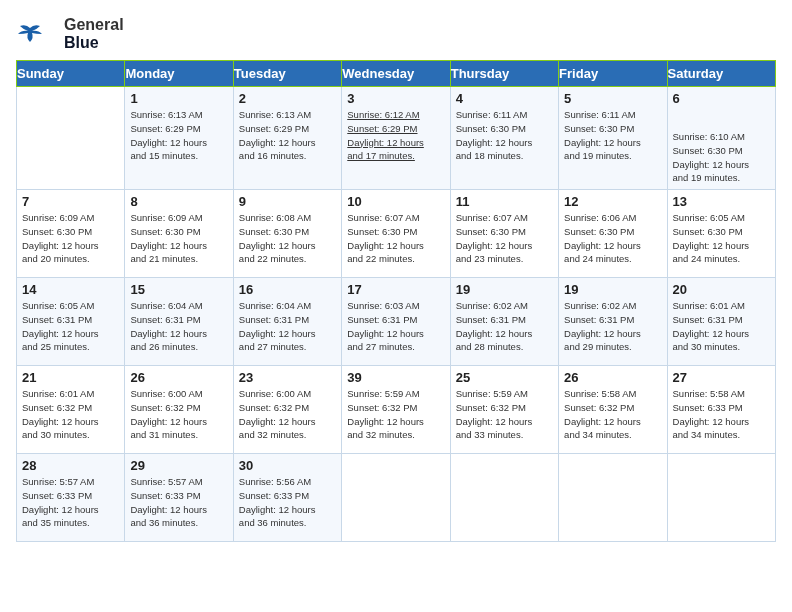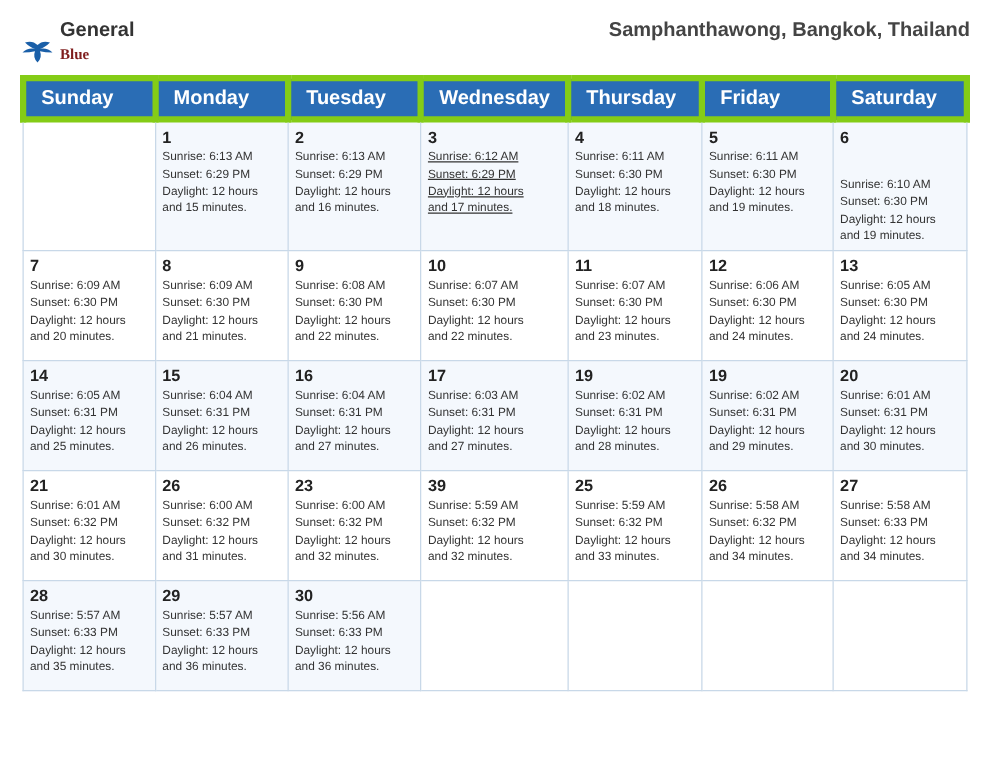--- a/index.html
+++ b/index.html
@@ -11,40 +11,40 @@
       padding: 16px;
     }
     .header {
       display: flex;
       justify-content: space-between;
       align-items: flex-start;
       margin-bottom: 8px;
     }
     .logo {
       display: flex;
-      align-items: flex-end;
-      gap: 4px;
+      align-items: center;
+      gap: 20px;
     }
     .logo-text-general { font-size: 16px; font-weight: bold; color: #333; }
-    .logo-text-blue { font-size: 12px; font-weight: bold; color: #7f1d1d; font-family: Liberation Serif, serif; }
+    .logo-text-blue { font-size: 16px; font-weight: bold; color: #0f172a; }
     .logo-bird {
       width: 28px;
       height: 20px;
     }
     .title-block { text-align: right; }
     .month-title { font-size: 36px; font-weight: bold; color: #222; }
     .location { font-size: 16px; color: #444; font-weight: bold; }
     .calendar { width: 100%; border-collapse: collapse; }
     .calendar th {
       background: #2a6db5;
       color: #fff;
       text-align: left;
-      padding: 5px 12px;
-      font-size: 16px;
-      border: 5px solid #84cc16;
+      padding: 5px 0;
+      font-size: 13px;
+      border: 1px solid #84cc16;
     }
     .calendar td {
       border: 1px solid #c8d8e8;
       vertical-align: top;
       padding: 4px 5px;
       width: calc(100% / 7);
       height: 88px;
       background: #fff;
     }
     .calendar tr:nth-child(odd) td { background: #f4f8fd; }
@@ -70,21 +70,20 @@
   <div class="logo">
     <svg class="logo-bird" viewBox="0 0 28 20" xmlns="http://www.w3.org/2000/svg">
       <path d="M14 4 Q18 0 24 2 Q20 6 16 7 Q22 6 26 10 Q20 10 16 9 Q18 14 14 18 Q10 14 12 9 Q8 10 2 10 Q6 6 12 7 Q8 6 4 2 Q10 0 14 4Z" fill="#1a5fa8"></path>
     </svg>
     <div>
       <span class="logo-text-general">General</span><br>
       <span class="logo-text-blue">Blue</span>
     </div>
   </div>
   <div class="title-block">
-    <div class="location">Samphanthawong, Bangkok, Thailand</div>
   </div>
 </div>
 
 <table class="calendar">
   <thead>
     <tr id="weekday-header">
         <th>Sunday</th>
         <th>Monday</th>
         <th>Tuesday</th>
         <th>Wednesday</th>

